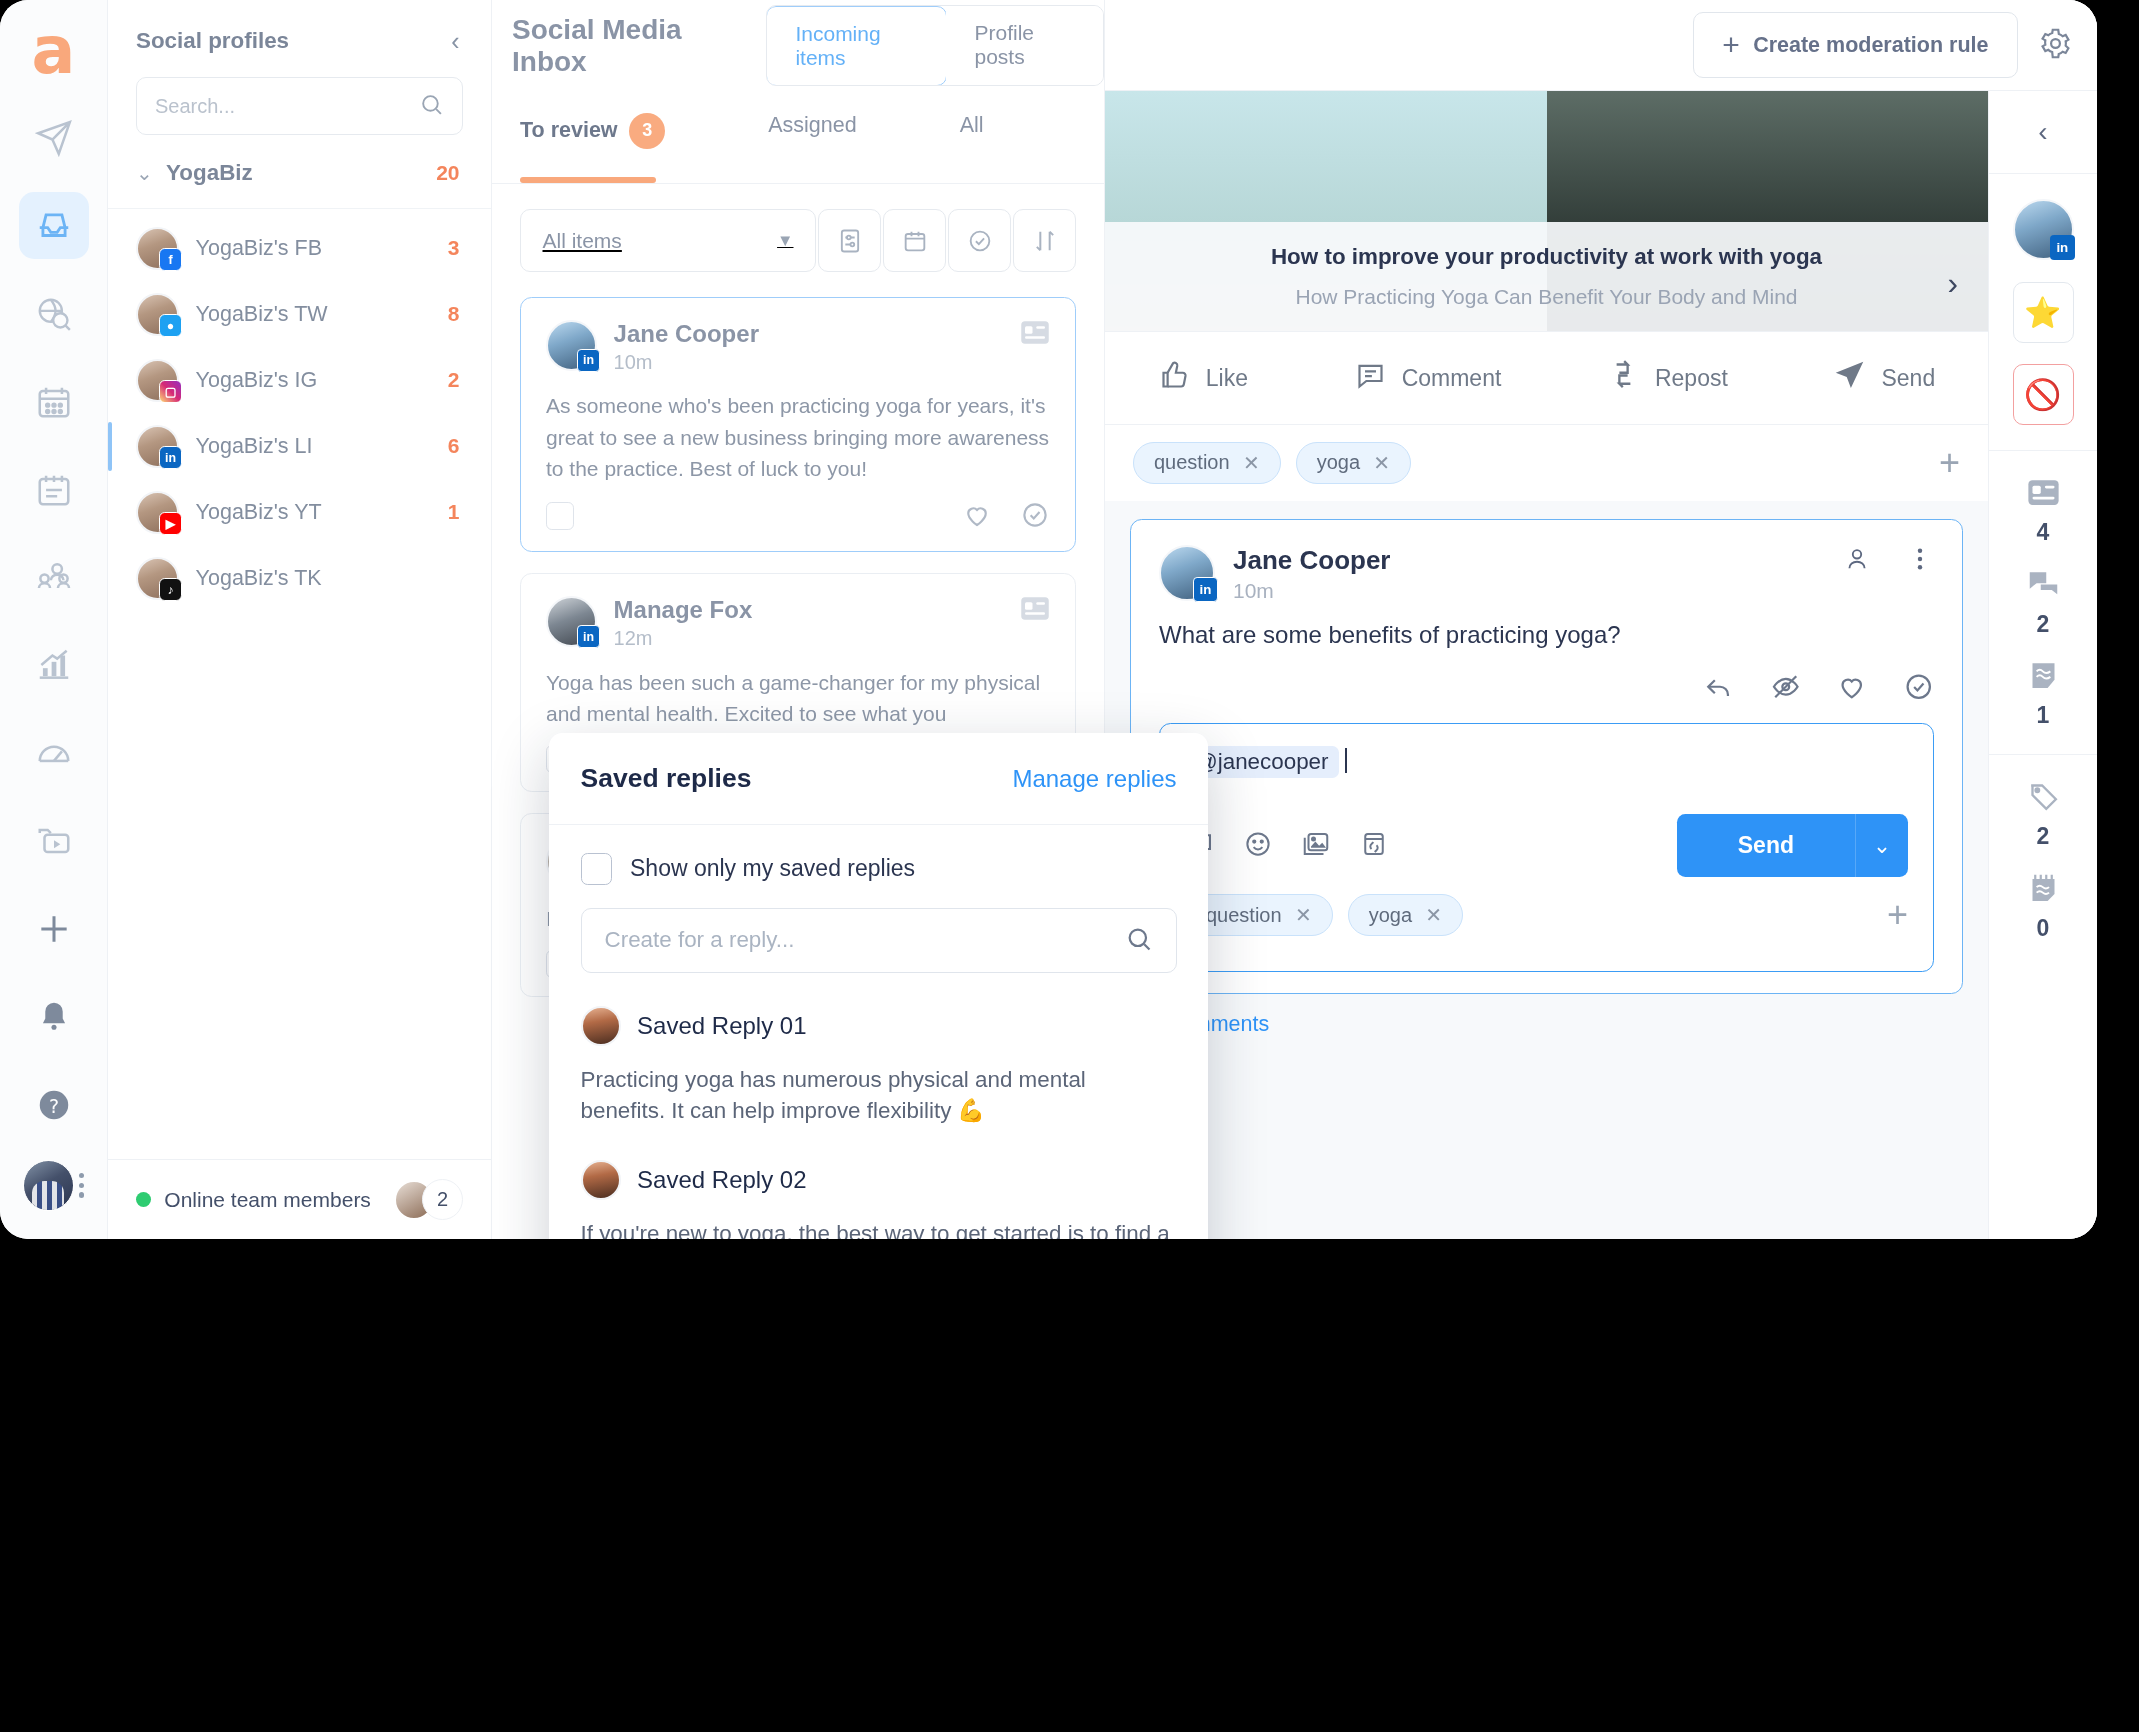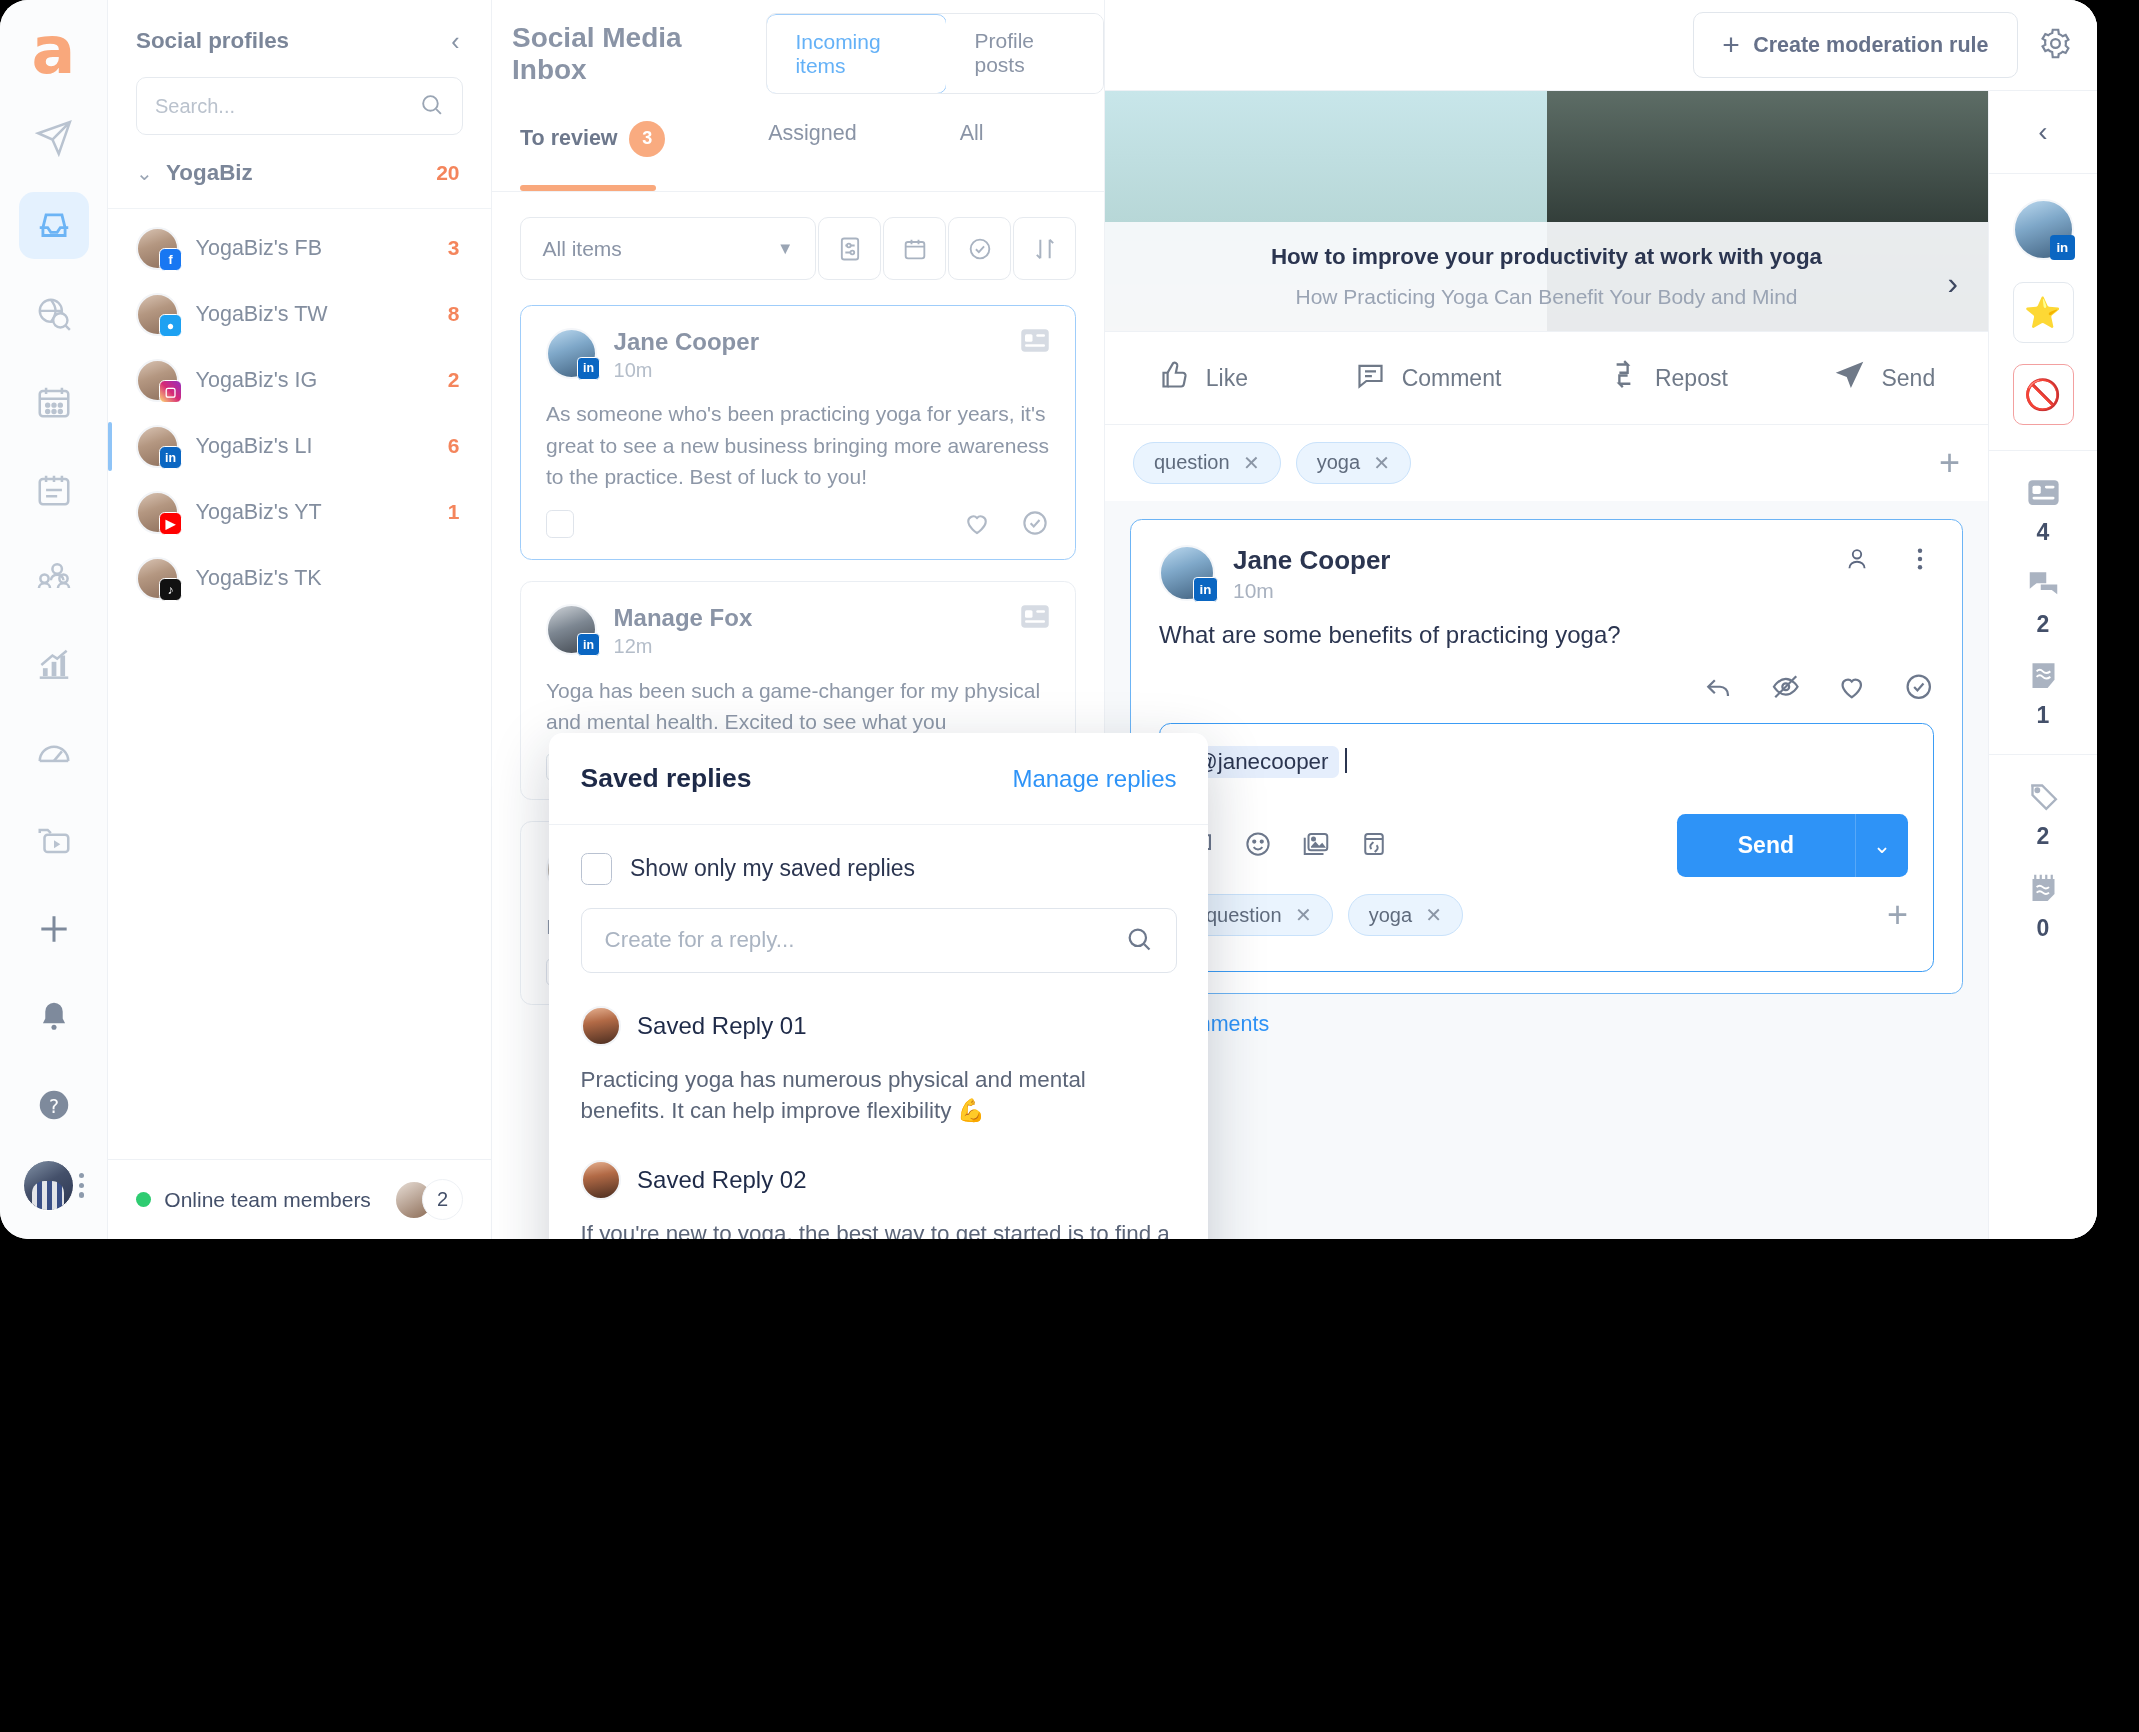--- a/index.html
+++ b/index.html
@@ -144,21 +144,21 @@
     font-size:20px; color:#44506a;
   }
 
   
   .mid {
     width: 613px; flex: 0 0 613px;
     border-right: 0.8px solid #eef1f5;
     display:flex; flex-direction: column;
     background:#fff;
   }
-  .mid-head { height: 91px; display:flex; align-items:center; padding-left: 20px; margin-top: 8px; }
+  .mid-head { height: 91px; display:flex; align-items:center; padding-left: 20px; }
   .mid-title { font-size: 28px; font-weight: 700; color:#8a94a6; }
   .seg {
     display:flex; margin-left: 25px;
     border:0.8px solid #e6eaef; border-radius: 10px; overflow:hidden;
   }
   .seg-btn {
     padding: 15px 28px; font-size: 21px; color:#8a94a6; background:#fff;
   }
   .seg-btn.on { color:#64b1f7; border:1.7px solid #9fcdfa; border-radius:10px; margin:-0.8px; }
   .tabs {
@@ -171,21 +171,21 @@
   .tab-under {
     position:absolute; left:28px; bottom:0; width: 136px; height: 5.8px;
     background:#f9a87c; border-radius:3.3px;
   }
   .pill {
     background:#f9ab80; color:#fff; font-size:18px; font-weight:700;
     width: 36px; height:36px; border-radius:50%;
     display:flex; align-items:center; justify-content:center;
   }
   .tab-gap { width: 103px; }
-  .filters { display:flex; align-items:flex-start; gap:2px; padding: 25px 28px; }
+  .filters { display:flex; align-items:flex-start; gap:2px; padding: 25px 28px; text-decoration: underline; }
   .select {
     flex:1; height: 63px; border:0.8px solid #e6eaef; border-radius: 10px;
     display:flex; align-items:center; justify-content:space-between;
     padding: 0 21.5px; font-size: 21px; color:#8a94a6;
   }
   .sq-btn {
     width: 63px; height:63px; border:0.8px solid #e6eaef; border-radius: 10px;
     display:flex; align-items:center; justify-content:center; color:#a9b3c1;
   }
   .sq-btn svg { width: 28px; height:28px; }

